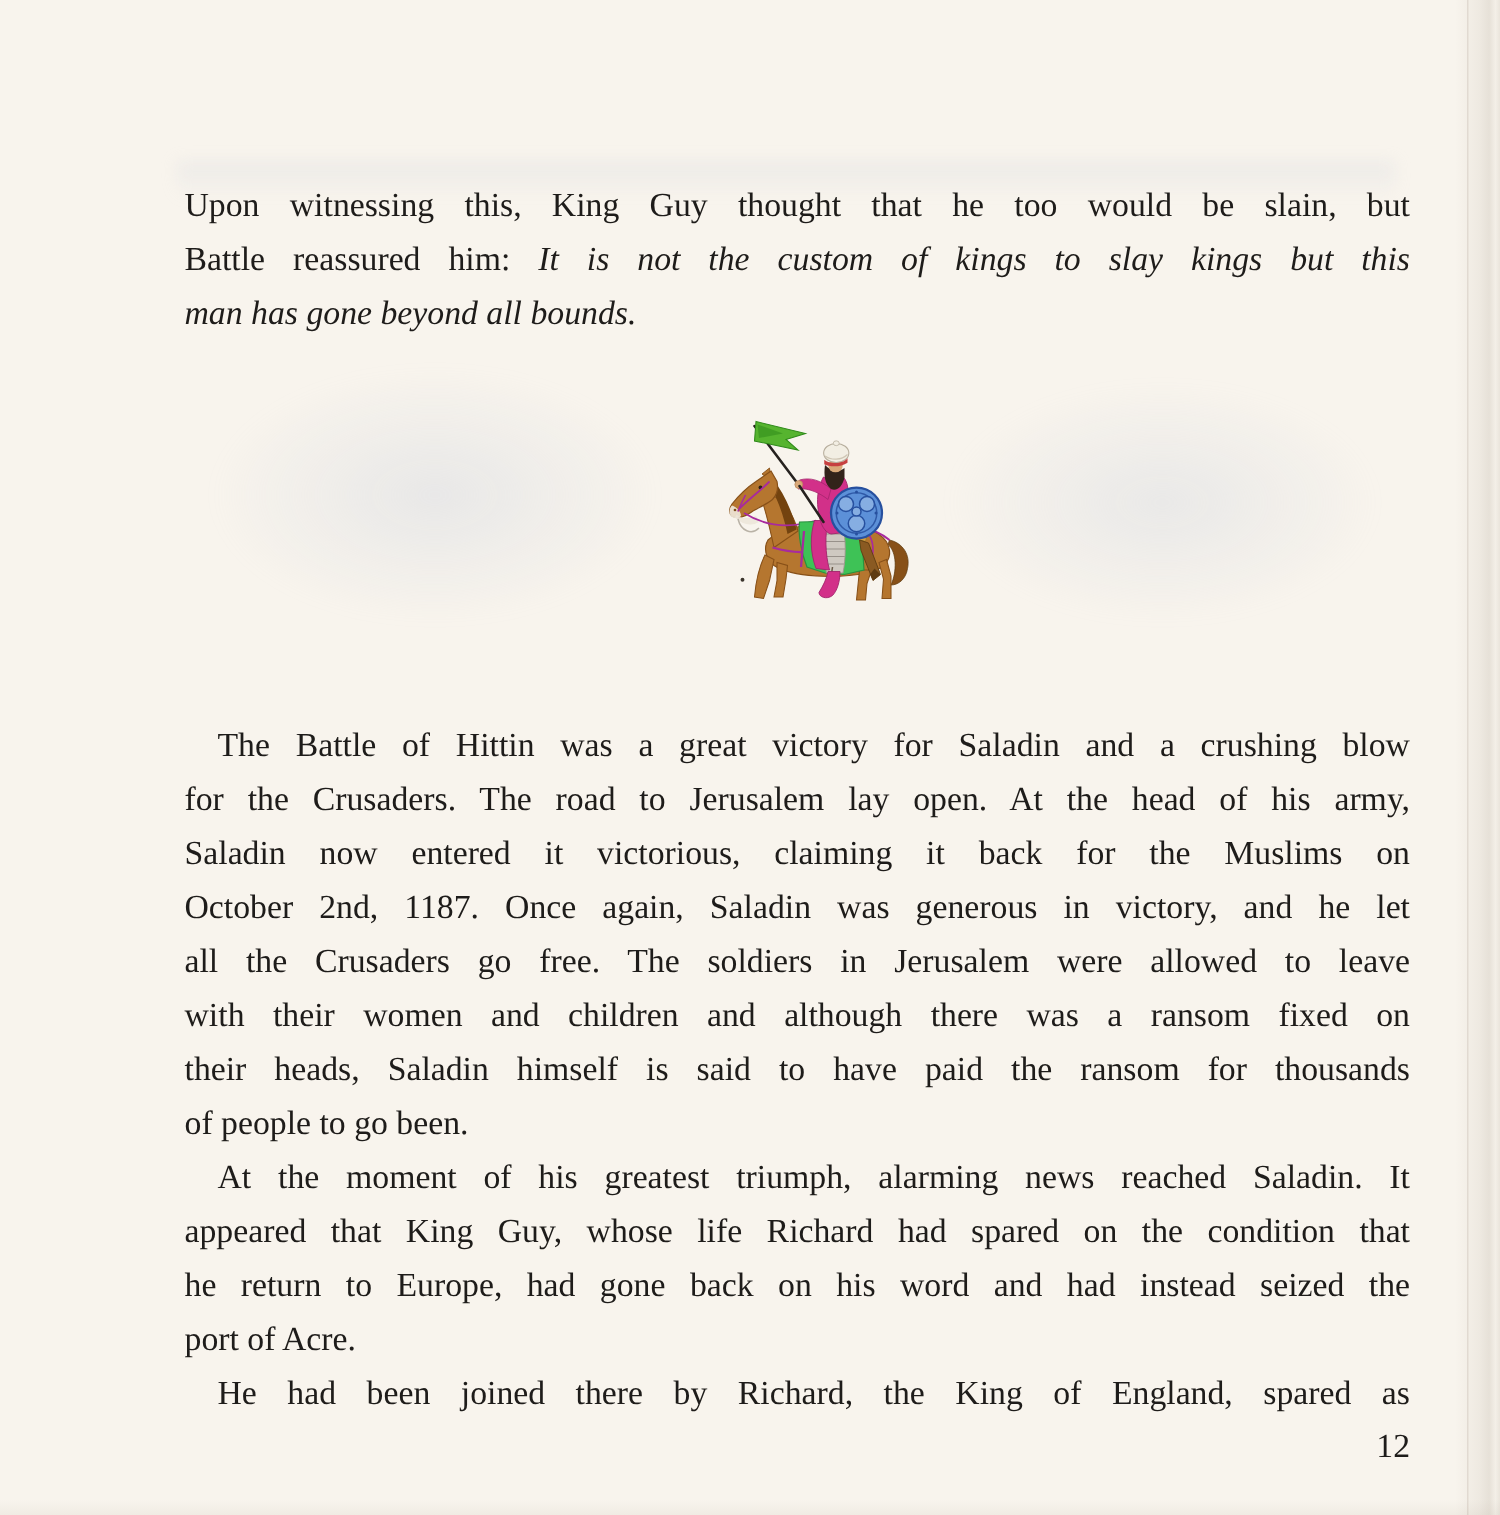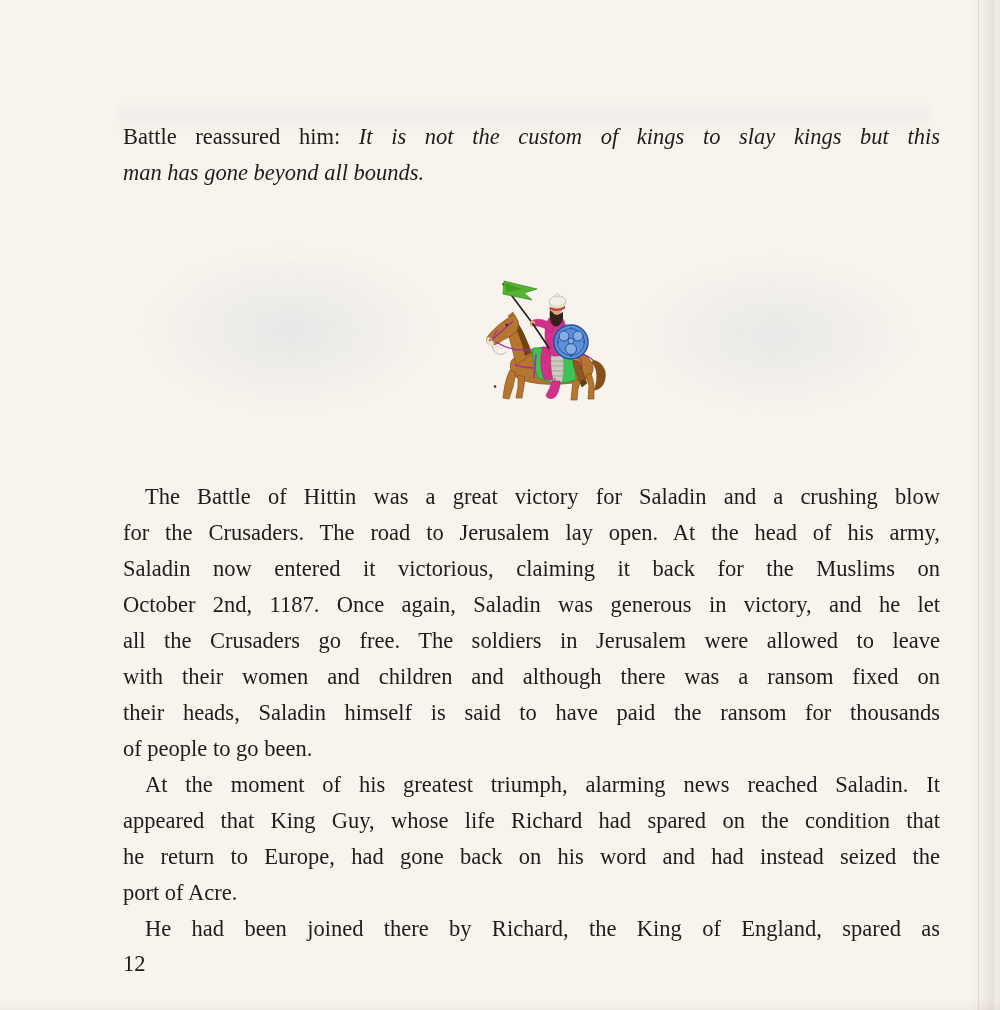--- a/index.html
+++ b/index.html
@@ -33,33 +33,34 @@
   .body-block{top:479px;}
   .line{height:36px;line-height:36px;font-size:22.5px;white-space:nowrap;}
   .line.just{text-align:justify;text-align-last:justify;}
   .line.indent{padding-left:22px;}
   .line em{}
 
   .illustration{position:absolute;left:470px;top:268px;width:150px;height:150px;}
   .illustration svg{width:100%;height:100%;display:block;}
 
   .folio{position:absolute;left:123px;top:946px;width:817px;height:36px;
-    line-height:36px;text-align:left;font-size:22.5px;}
+    line-height:36px;text-align:right;font-size:22.5px;}
 </style>
 </head>
 <body>
 
 <div class="page">
 
   <div class="ghost g-band"></div>
   <div class="ghost g-left"></div>
   <div class="ghost g-right"></div>
 
   <div class="text-block intro-block">
       <div>
+        <div class="line just"><span>Upon witnessing this, King Guy thought that he too would be slain, but</span></div>
         <div class="line just"><span>Battle reassured him: </span><em>It is not the custom of kings to slay kings but this</em></div>
         <div class="line"><em>man has gone beyond all bounds.</em></div>
       </div>
     </div>
 
   <div class="illustration" role="img" aria-label="Hand-painted miniature of Saladin with a beard and white turban riding a brown horse, raising a lance with a green pennant and carrying a round blue shield over a green saddle blanket">
     <svg viewBox="0 0 150 150" xmlns="http://www.w3.org/2000/svg">
 
       <line x1="33" y1="16" x2="63" y2="56" stroke="#26221f" stroke-width="1.7" stroke-linecap="round"></line>
 

